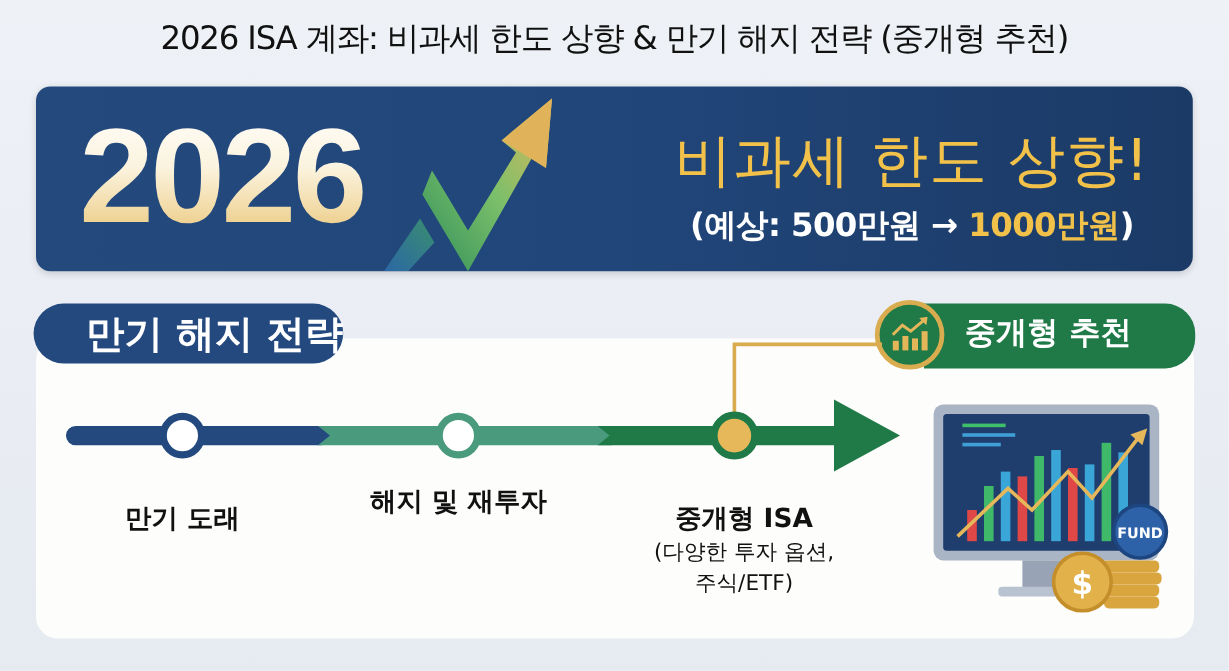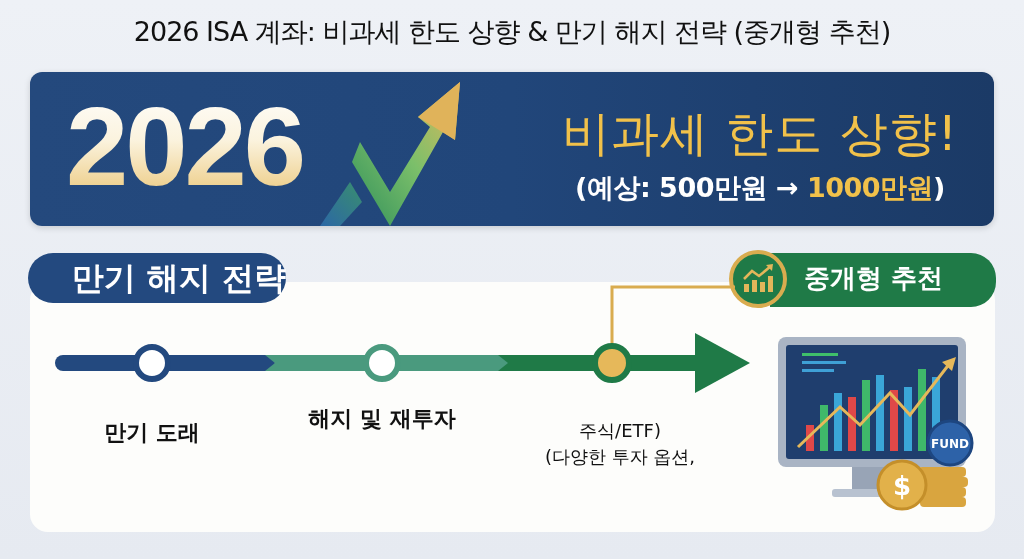--- a/index.html
+++ b/index.html
@@ -118,22 +118,23 @@
   <circle cx="612" cy="363" r="17" fill="#e6b85a" stroke="#1f7a47" stroke-width="6"></circle>
 </svg>
 
 <div class="step" style="left:52px; top:418px; width:200px;">
   <div class="t">만기 도래</div>
 </div>
 <div class="step" style="left:272px; top:404px; width:220px;">
   <div class="t">해지 및 재투자</div>
 </div>
 <div class="step" style="left:510px; top:418px; width:220px;">
+  <div class="t">중개형 ISA</div>
+  <div class="s">(다양한 투자 옵션,</div>
   <div class="s">주식/ETF)</div>
-  <div class="s">(다양한 투자 옵션,</div>
 </div>
 
 <svg class="monitor" width="210" height="180" viewBox="0 0 210 180">
   <rect x="8" y="2" width="188" height="130" rx="8" fill="#a9b4c4"></rect>
   <rect x="16" y="10" width="172" height="114" rx="3" fill="#1f3e6e"></rect>
   <rect x="32" y="18" width="36" height="3" fill="#3fbf6a"></rect>
   <rect x="32" y="26" width="44" height="3" fill="#3fa0d6"></rect>
   <rect x="32" y="34" width="32" height="3" fill="#3fa0d6"></rect>
   <rect x="36" y="90" width="8" height="26" fill="#e04848"></rect>
   <rect x="50" y="70" width="8" height="46" fill="#3fb86a"></rect>

